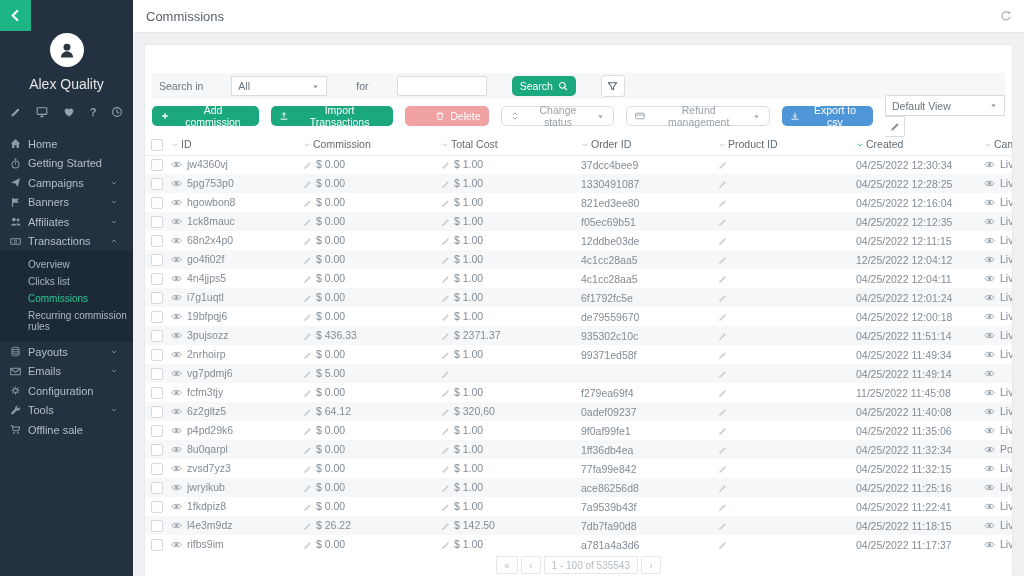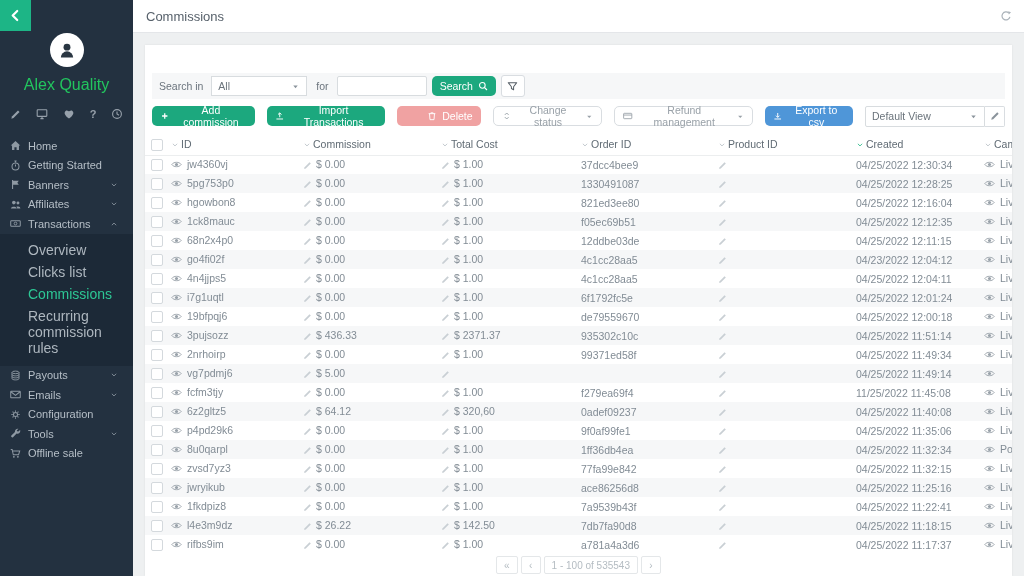--- a/index.html
+++ b/index.html
@@ -4,55 +4,55 @@
 <style>
   * { margin:0; padding:0; box-sizing:border-box; }
   html,body { width:1024px; height:576px; overflow:hidden; font-family:"Liberation Sans","DejaVu Sans",sans-serif; }
   .app { position:relative; width:1024px; height:576px; background:#eef0f1; }
 
   
   .sidebar { position:absolute; left:0; top:0; width:133px; height:576px; background:#233140; z-index:5; }
   .back-btn { position:absolute; left:0; top:0; width:31px; height:31px; background:#1db586; border:none; color:#fff; cursor:pointer; display:flex; align-items:center; justify-content:center; }
   .profile { padding-top:33px; text-align:center; }
   .avatar { width:34px; height:34px; border-radius:50%; background:#fff; margin:0 auto; display:flex; align-items:center; justify-content:center; color:#2a3642; }
-  .uname { color:#22c55e; font-size:16px; margin-top:9px; }
+  .uname { color:#e5e5e5; font-size:14px; margin-top:9px; }
   .quick { display:flex; justify-content:center; gap:15px; margin-top:14px; color:#97a1ab; align-items:center; }
   .quick .qi { display:flex; cursor:pointer; }
   .quick .qtxt { font-size:11px; font-weight:bold; cursor:pointer; }
   nav { margin-top:16px; }
   .nav-item { display:flex; align-items:center; height:19.5px; padding-left:10px; color:#b6bfc7; font-size:11px; cursor:pointer; position:relative; }
   .nav-item .ic { color:#8e99a3; margin-right:7px; flex:0 0 auto; }
   .nav-item .chev { position:absolute; right:8px; color:#7d8894; }
   .submenu { background:#1c2937; padding:5px 0 7px; }
-  .submenu-item { display:block; padding:3px 0 3px 28px; color:#aeb7bf; font-size:14px; cursor:pointer; }
+  .submenu-item { display:block; padding:3px 0 3px 28px; color:#aeb7bf; font-size:10px; cursor:pointer; }
   .submenu-item.active { color:#2dc795; }
 
   
   .topbar { position:absolute; left:133px; top:0; right:0; height:33px; background:#fff; border-bottom:1px solid #e4e6e9; display:flex; align-items:center; }
   .page-title { font-size:13px; color:#57616b; padding-left:13px; }
   .refresh-btn { margin-left:auto; margin-right:12px; background:none; border:none; color:#aab2b9; cursor:pointer; display:flex; }
 
   
   .card { position:absolute; left:145px; top:45px; width:867px; height:531px; background:#fff; box-shadow:0 0 2px rgba(0,0,0,.08); padding:28px 7px 0; overflow:hidden; }
 
-  .searchband { background:#f6f7f8; height:26px; display:flex; align-items:center; padding-left:7px; font-size:10.5px; color:#6b747d; }
+  .searchband { background:#f6f7f8; height:26px; display:flex; align-items:center; padding-left:7px; font-size:10.5px; color:#6b747d;gap:20px; }
   .searchband .lbl { margin-right:8px; }
   .sel { background:#fff; border:1px solid #d8dcdf; border-radius:0; height:20px; display:flex; align-items:center; font-size:10.5px; color:#6a737b; padding:0 6px; cursor:pointer; }
   .sel .caret { margin-left:auto; color:#8a939b; }
   .scope-sel { width:96px; margin-right:9px; }
   .search-input { width:90px; height:20px; border:1px solid #d8dcdf; border-radius:2px; margin-right:5px; padding:0 5px; font-size:10.5px; color:#555; }
   .btn { border:none; border-radius:5px; height:20px; font-size:10.5px; display:inline-flex; align-items:center; gap:5px; padding:0 8px; cursor:pointer; }
   .btn-green { background:#1ca87e; color:#fff; }
   .btn-outline { background:#fff; border:1px solid #d9dde1; color:#99a1a8; }
   .filter-btn { width:24px; justify-content:center; margin-left:5px; padding:0; height:22px; border-radius:3px; color:#555e66; }
 
   .toolbar { display:flex; align-items:center; margin-top:6px; height:22px; gap:12px; }
   .btn-danger { background:#f0a2a2; color:#fff;padding-left:30px; }
   .btn-blue { background:#4f96d8; color:#fff; }
-  .tb-right { margin-left:auto; display:flex; align-items:flex-start; }
+  .tb-right { margin-left:auto; display:flex; align-items:flex-start;flex-direction:column; }
   .view-sel { width:120px; border-radius:2px 0 0 2px; height:21px; }
   .pencil-btn { width:20px; height:21px; border:1px solid #d9dde1; border-left:none; background:#fff; border-radius:0 2px 2px 0; color:#8a939b; display:flex; align-items:center; justify-content:center; cursor:pointer; }
 
   
   .tablewrap { margin:7px -7px 0; overflow:hidden; }
   table { border-collapse:collapse; table-layout:fixed; width:1052px; }
   col.c0{width:22px} col.c1{width:132px} col.c2{width:138px} col.c3{width:140px}
   col.c4{width:137px} col.c5{width:138px} col.c6{width:128px} col.c7{width:217px}
   thead th { height:21px; font-size:10.5px; font-weight:normal; color:#606b74; text-align:left; border-bottom:1px solid #eceeef; padding:0 0 0 4px; white-space:nowrap; cursor:pointer; }
   thead th .schev { color:#b9c0c6; margin-right:2px; vertical-align:-1px; }
@@ -237,20 +237,29 @@
           <svg class="ic" width="11" height="11" viewBox="0 0 12 12">
             <use href="#i-home"></use>
           </svg>
           <span class="nav-label">Home</span>
         </div>
         <div class="nav-item">
           <svg class="ic" width="11" height="11" viewBox="0 0 12 12">
             <use href="#i-stopwatch"></use>
           </svg>
           <span class="nav-label">Getting Started</span>
+        </div>
+        <div class="nav-item">
+          <svg class="ic" width="11" height="11" viewBox="0 0 12 12">
+            <use href="#i-plane"></use>
+          </svg>
+          <span class="nav-label">Campaigns</span>
+          <span class="chev"><svg class="ic" width="8" height="8" viewBox="0 0 12 12">
+              <use href="#i-chevdown"></use>
+            </svg></span>
         </div>
         <div class="nav-item">
           <svg class="ic" width="11" height="11" viewBox="0 0 12 12">
             <use href="#i-flag"></use>
           </svg>
           <span class="nav-label">Banners</span>
           <span class="chev"><svg class="ic" width="8" height="8" viewBox="0 0 12 12">
               <use href="#i-chevdown"></use>
             </svg></span>
         </div>
@@ -559,21 +568,21 @@
               <td><span class="pen"><svg class="ic" width="9" height="9" viewBox="0 0 12 12">
                     <use href="#i-pencil"></use>
                   </svg></span><span>$ 0.00</span></td>
               <td><span class="pen"><svg class="ic" width="9" height="9" viewBox="0 0 12 12">
                     <use href="#i-pencil"></use>
                   </svg></span><span>$ 1.00</span></td>
               <td><span>4c1cc28aa5</span></td>
               <td><span class="pen"><svg class="ic" width="9" height="9" viewBox="0 0 12 12">
                     <use href="#i-pencil"></use>
                   </svg></span><span></span></td>
-              <td><span>04/23/2022 12:04:12</span></td>
+              <td><span>12/25/2022 12:04:12</span></td>
               <td><span class="eye"><svg class="ic" width="11" height="11" viewBox="0 0 12 12">
                     <use href="#i-eye"></use>
                   </svg></span><span>Liv</span></td>
             </tr>
             <tr>
               <td class="cbcell"><span class="cb"></span></td>
               <td><span class="eye"><svg class="ic" width="11" height="11" viewBox="0 0 12 12">
                     <use href="#i-eye"></use>
                   </svg></span><span>4n4jjps5</span></td>
               <td><span class="pen"><svg class="ic" width="9" height="9" viewBox="0 0 12 12">

